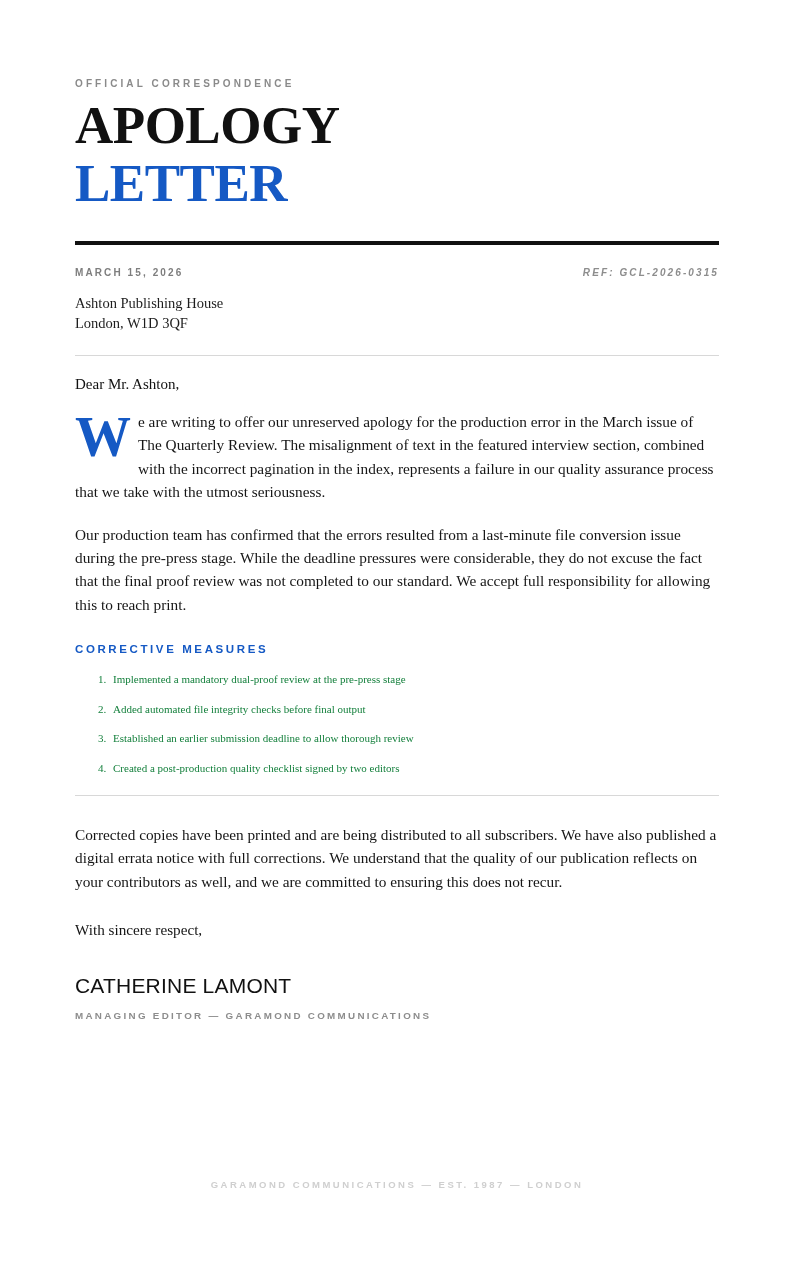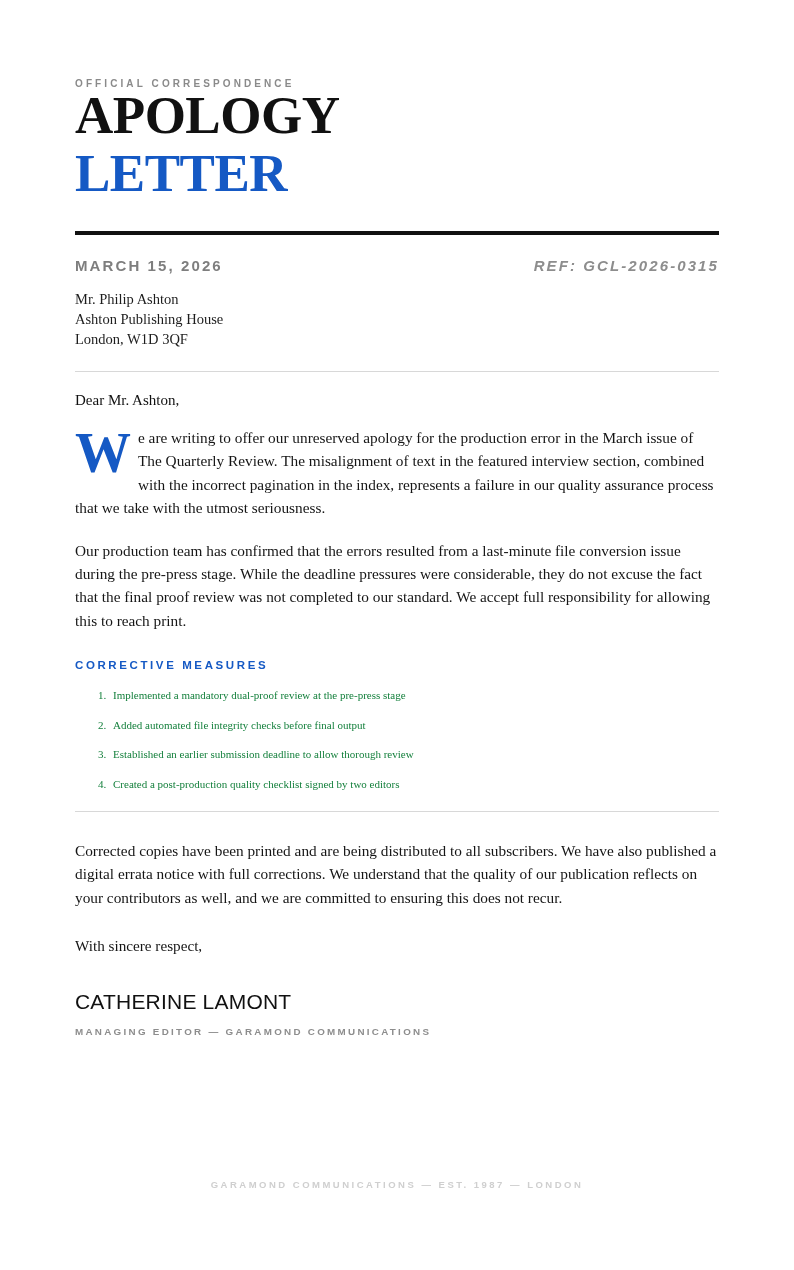--- a/index.html
+++ b/index.html
@@ -33,20 +33,21 @@
   .eyebrow {
     font-family: "Liberation Sans", sans-serif;
     font-size: 10px;
     font-weight: 700;
     letter-spacing: 3.1px;
     color: #8a8a8a;
     text-transform: uppercase;
     margin-top: 78px;
   }
   .title-block {
+    margin-top: 10px;
   }
   .title-line1 {
     font-family: "Liberation Serif", serif;
     font-weight: 700;
     font-size: 53px;
     line-height: 53px;
     letter-spacing: -0.5px;
     color: #111111;
   }
   .title-line2 {
@@ -64,21 +65,21 @@
     margin-top: 30px;
   }
 
   
   .meta-row {
     display: flex;
     justify-content: space-between;
     align-items: baseline;
     margin-top: 22px;
     font-family: "Liberation Sans", sans-serif;
-    font-size: 15px;
+    font-size: 10px;
     font-weight: 700;
     letter-spacing: 2.1px;
     color: #7e7e7e;
   }
   .meta-ref { color: #8d8d8d; font-style: italic; }
 
   .company {
     margin-top: 23px;
     font-family: "Liberation Serif", serif;
     font-size: 14.5px;
@@ -215,21 +216,20 @@
 
     <div class="rule-thick"></div>
 
     <div class="meta-row">
       <div class="meta-date">MARCH 15, 2026</div>
       <div class="meta-ref">REF: GCL-2026-0315</div>
     </div>
 
 
     <div class="addr">
-      <div>Mr. Philip Ashton</div>
       <div>Ashton Publishing House</div>
       <div>London, W1D 3QF</div>
     </div>
 
     <div class="rule-thin"></div>
 
     <div class="salutation">Dear Mr. Ashton,</div>
 
     <div class="para first">
       <span class="dropcap">W</span><span>e are writing to offer our unreserved apology for the production error in the March issue of The Quarterly Review. The misalignment of text in the featured interview section, combined with the incorrect pagination in the index, represents a failure in our quality assurance process that we take with the utmost seriousness.</span>

